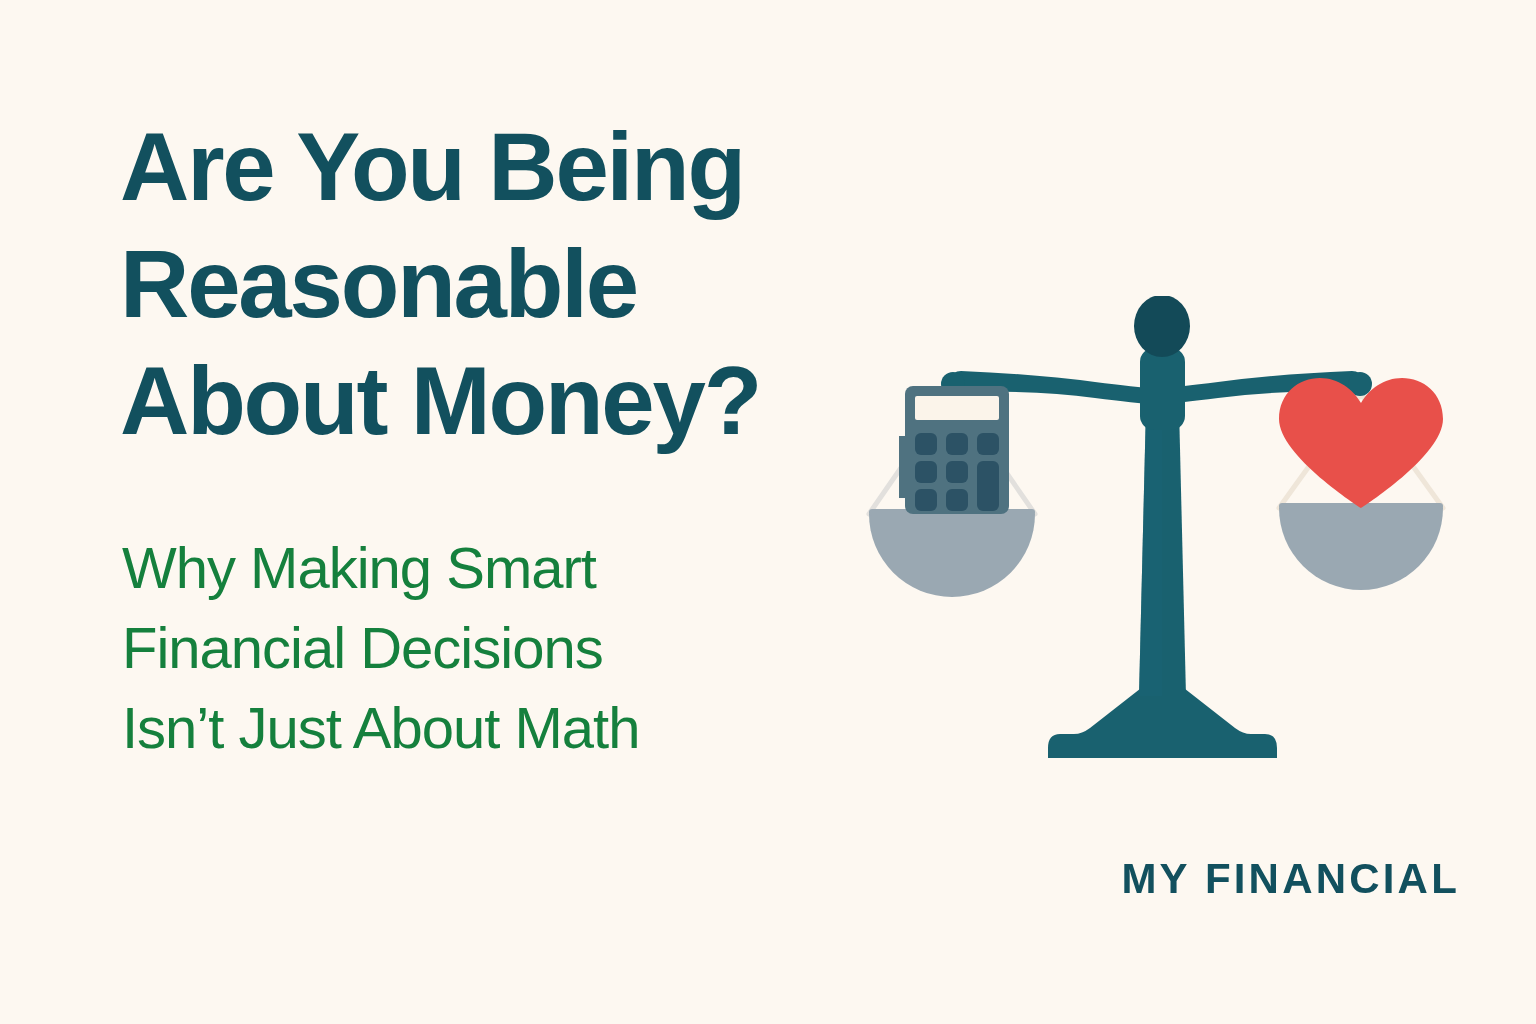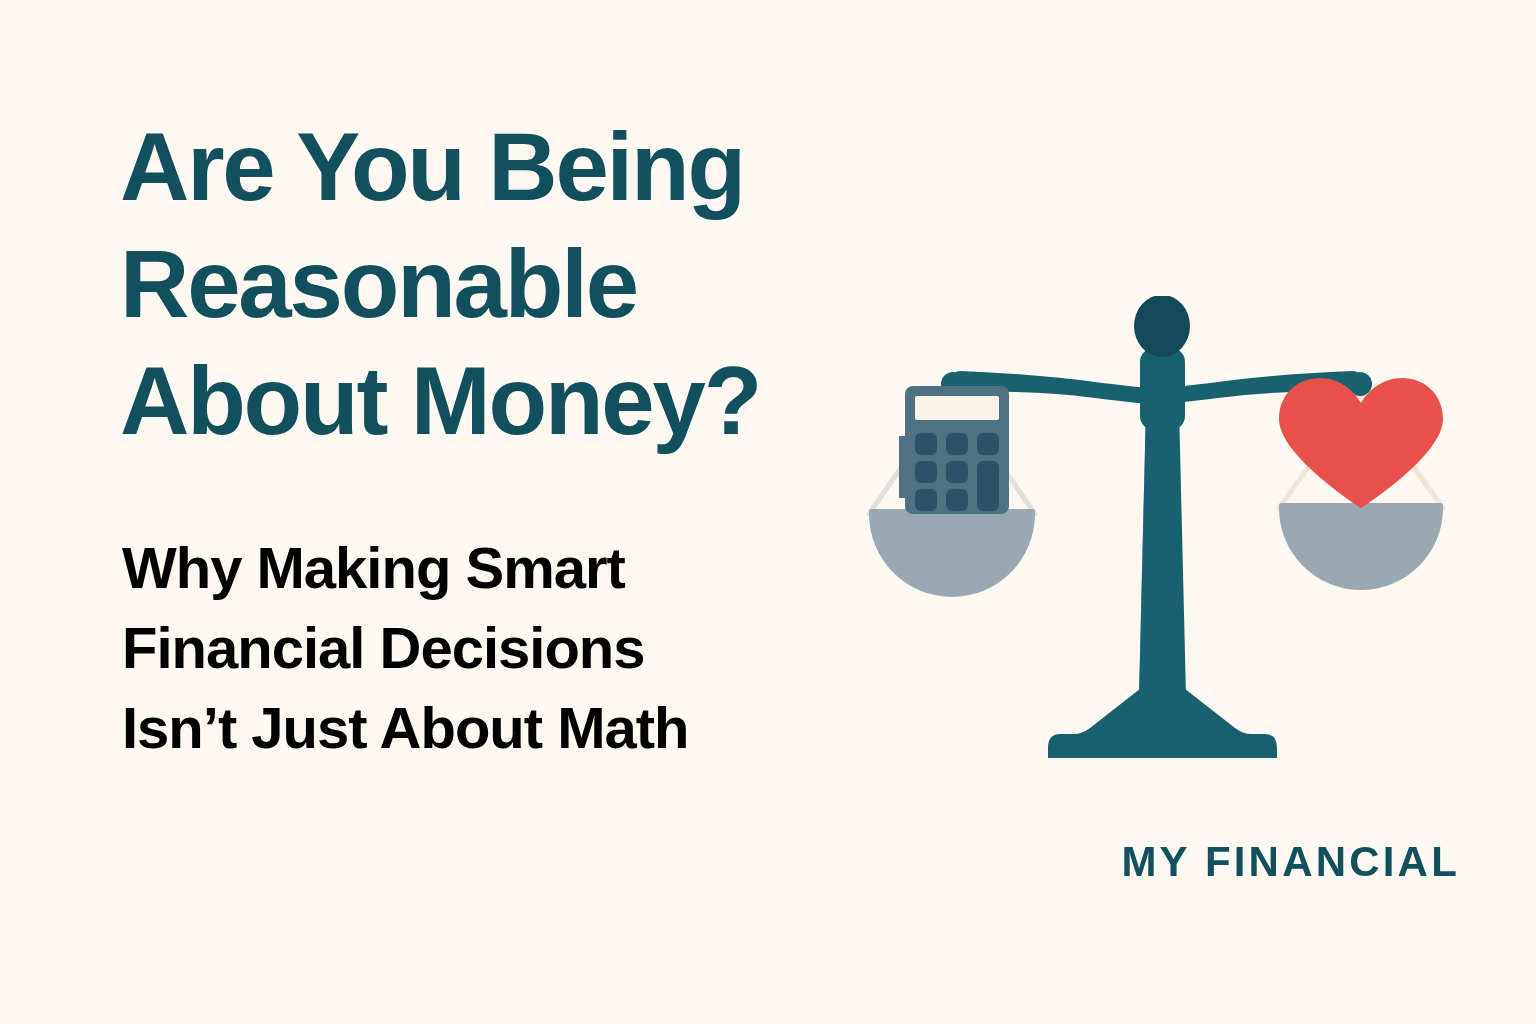--- a/index.html
+++ b/index.html
@@ -41,44 +41,45 @@
     color: #12505e;
     white-space: pre-line;
   }
 
   #subhead {
     margin: 0;
     position: absolute;
     top: 420px;
     left: 2px;
     font-family: "Liberation Sans", sans-serif;
-    font-weight: 700;
+    font-weight: 400;
     font-size: 58px;
     line-height: 80px;
     letter-spacing: -1px;
-    color: #000000;
+    color: #15803d;
     white-space: pre-line;
   }
 
   
   #logo {
     position: absolute;
     right: 76px;
     top: 836px;
     width: 520px;
     text-align: right;
   }
   #logo .logo-line {
     display: block;
     font-family: "Liberation Sans", sans-serif;
     font-weight: 700;
     font-size: 42px;
     line-height: 52px;
     letter-spacing: 3.2px;
     color: #12505e;
+    margin-top: 17px;
   }
 
   
   #illustration {
     position: absolute;
     left: 845px;
     top: 296px;
     width: 630px;
     height: 480px;
   }

